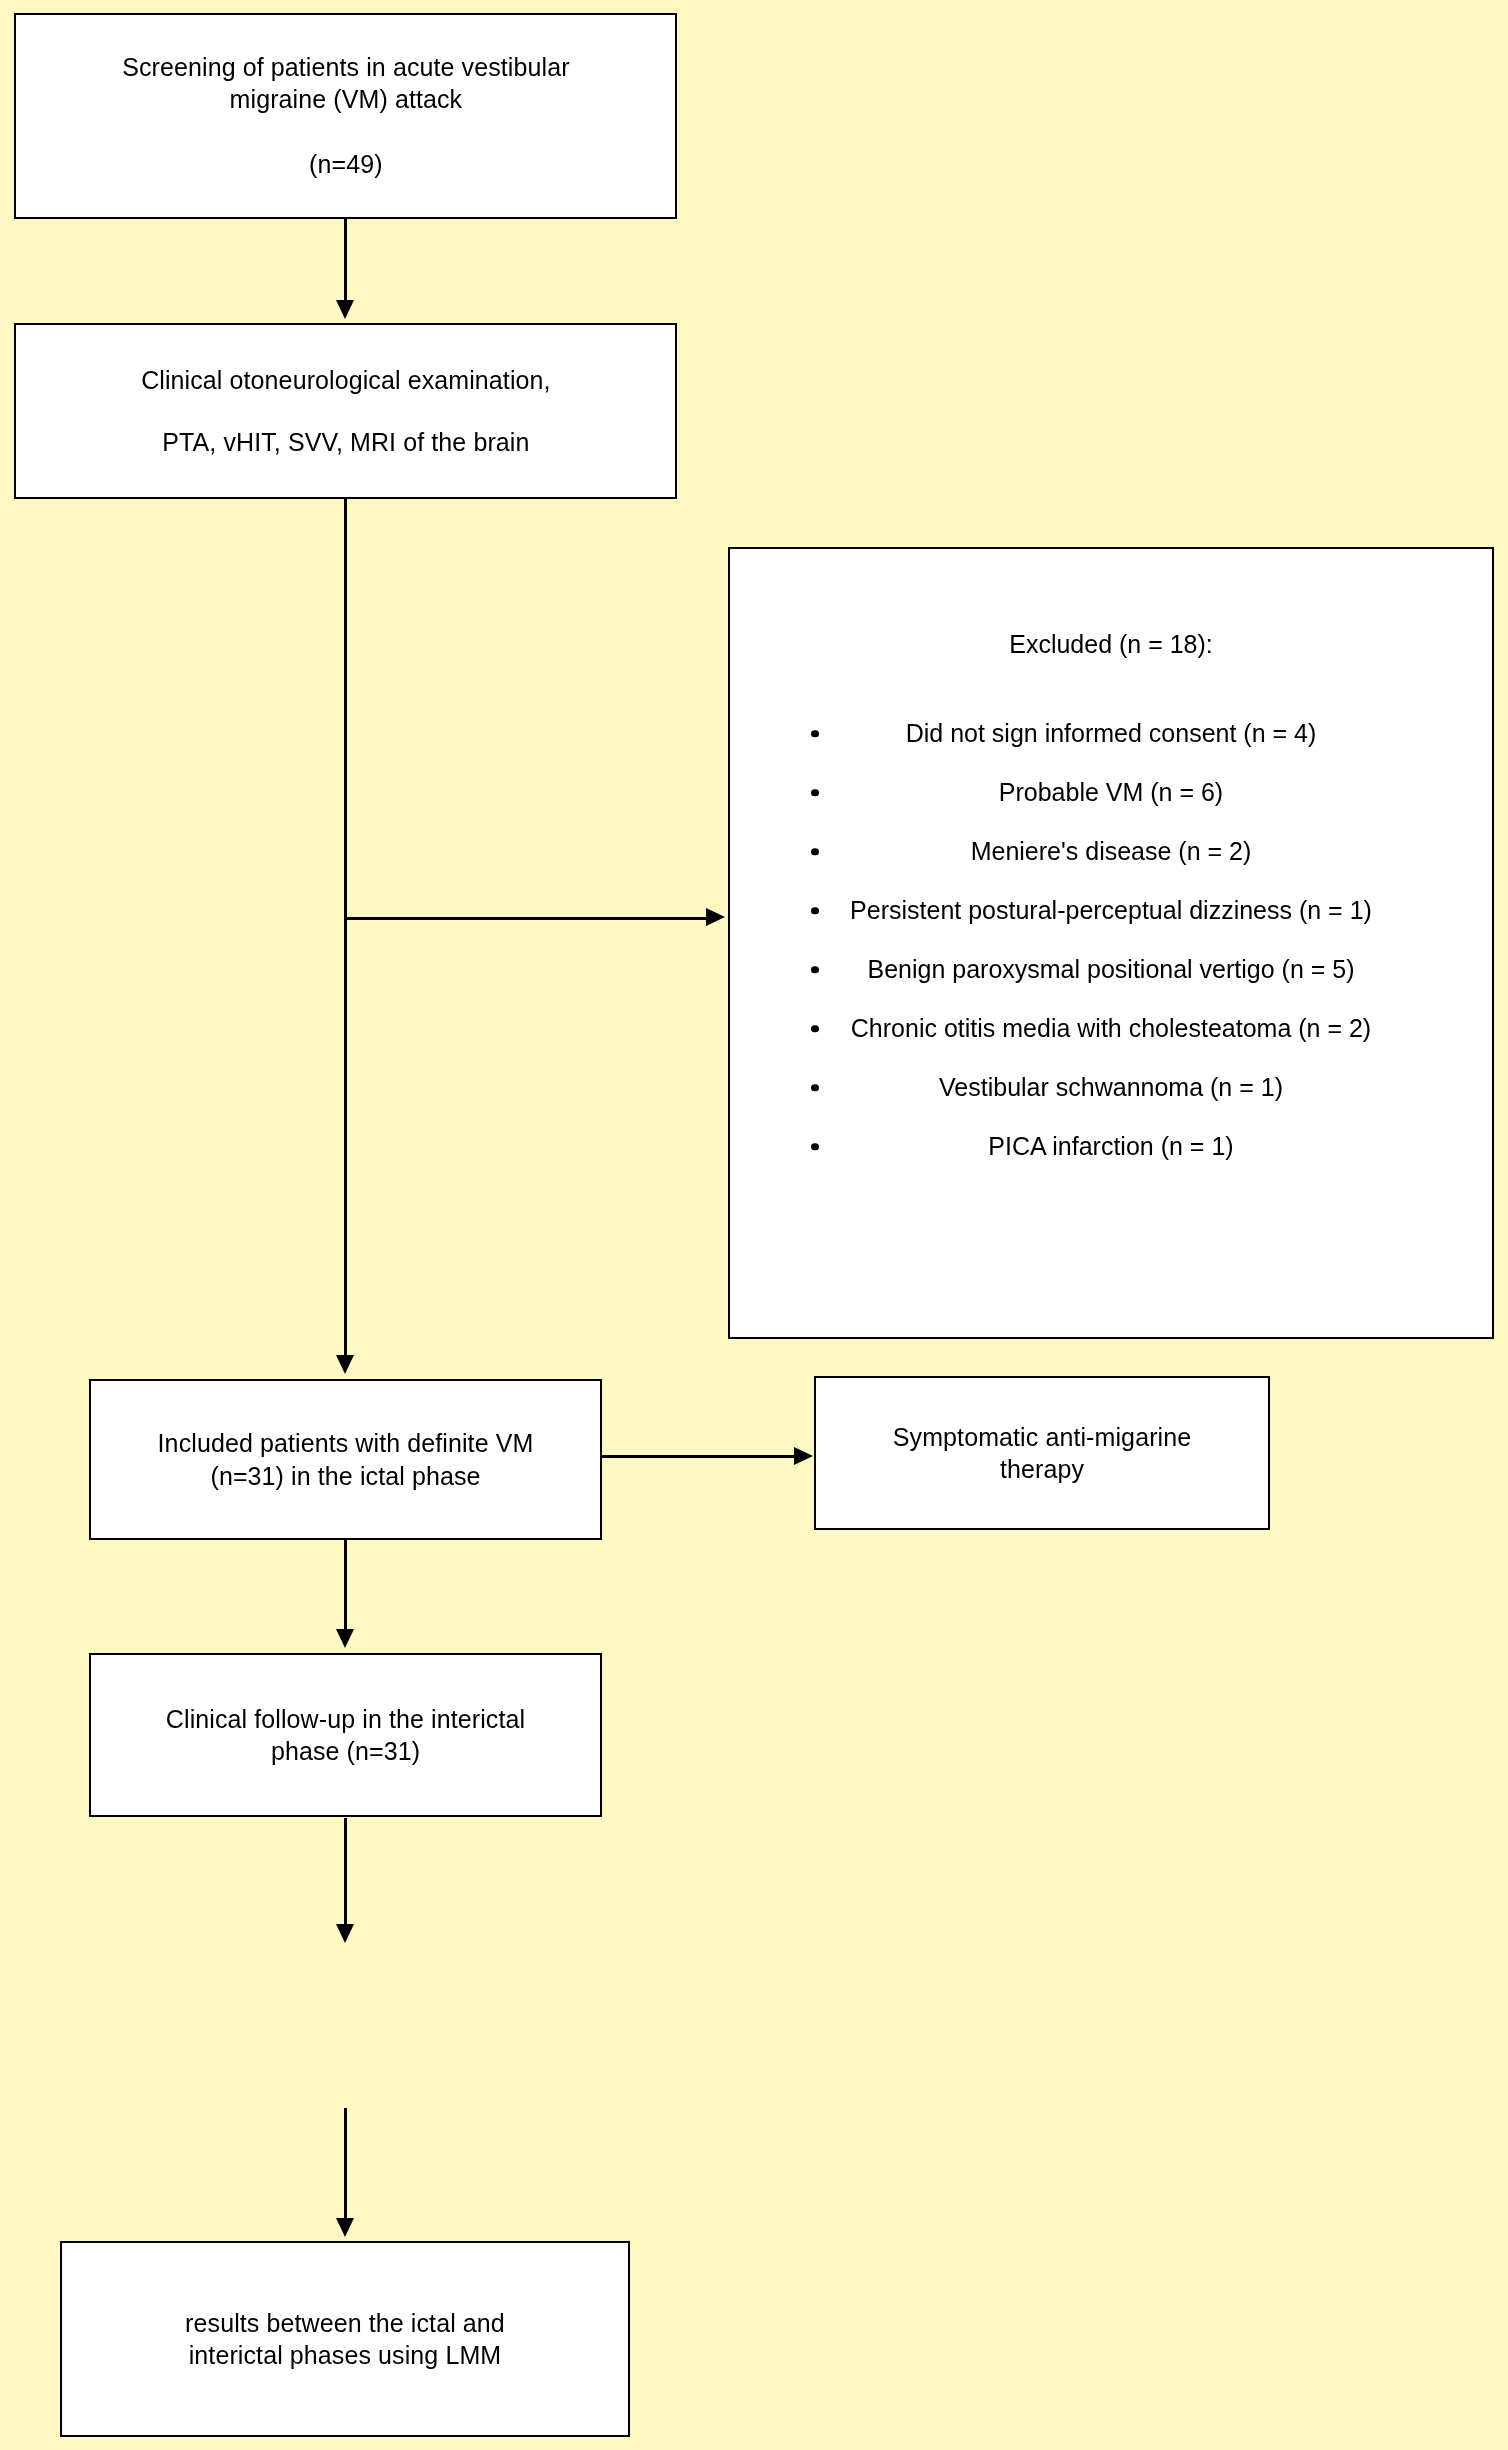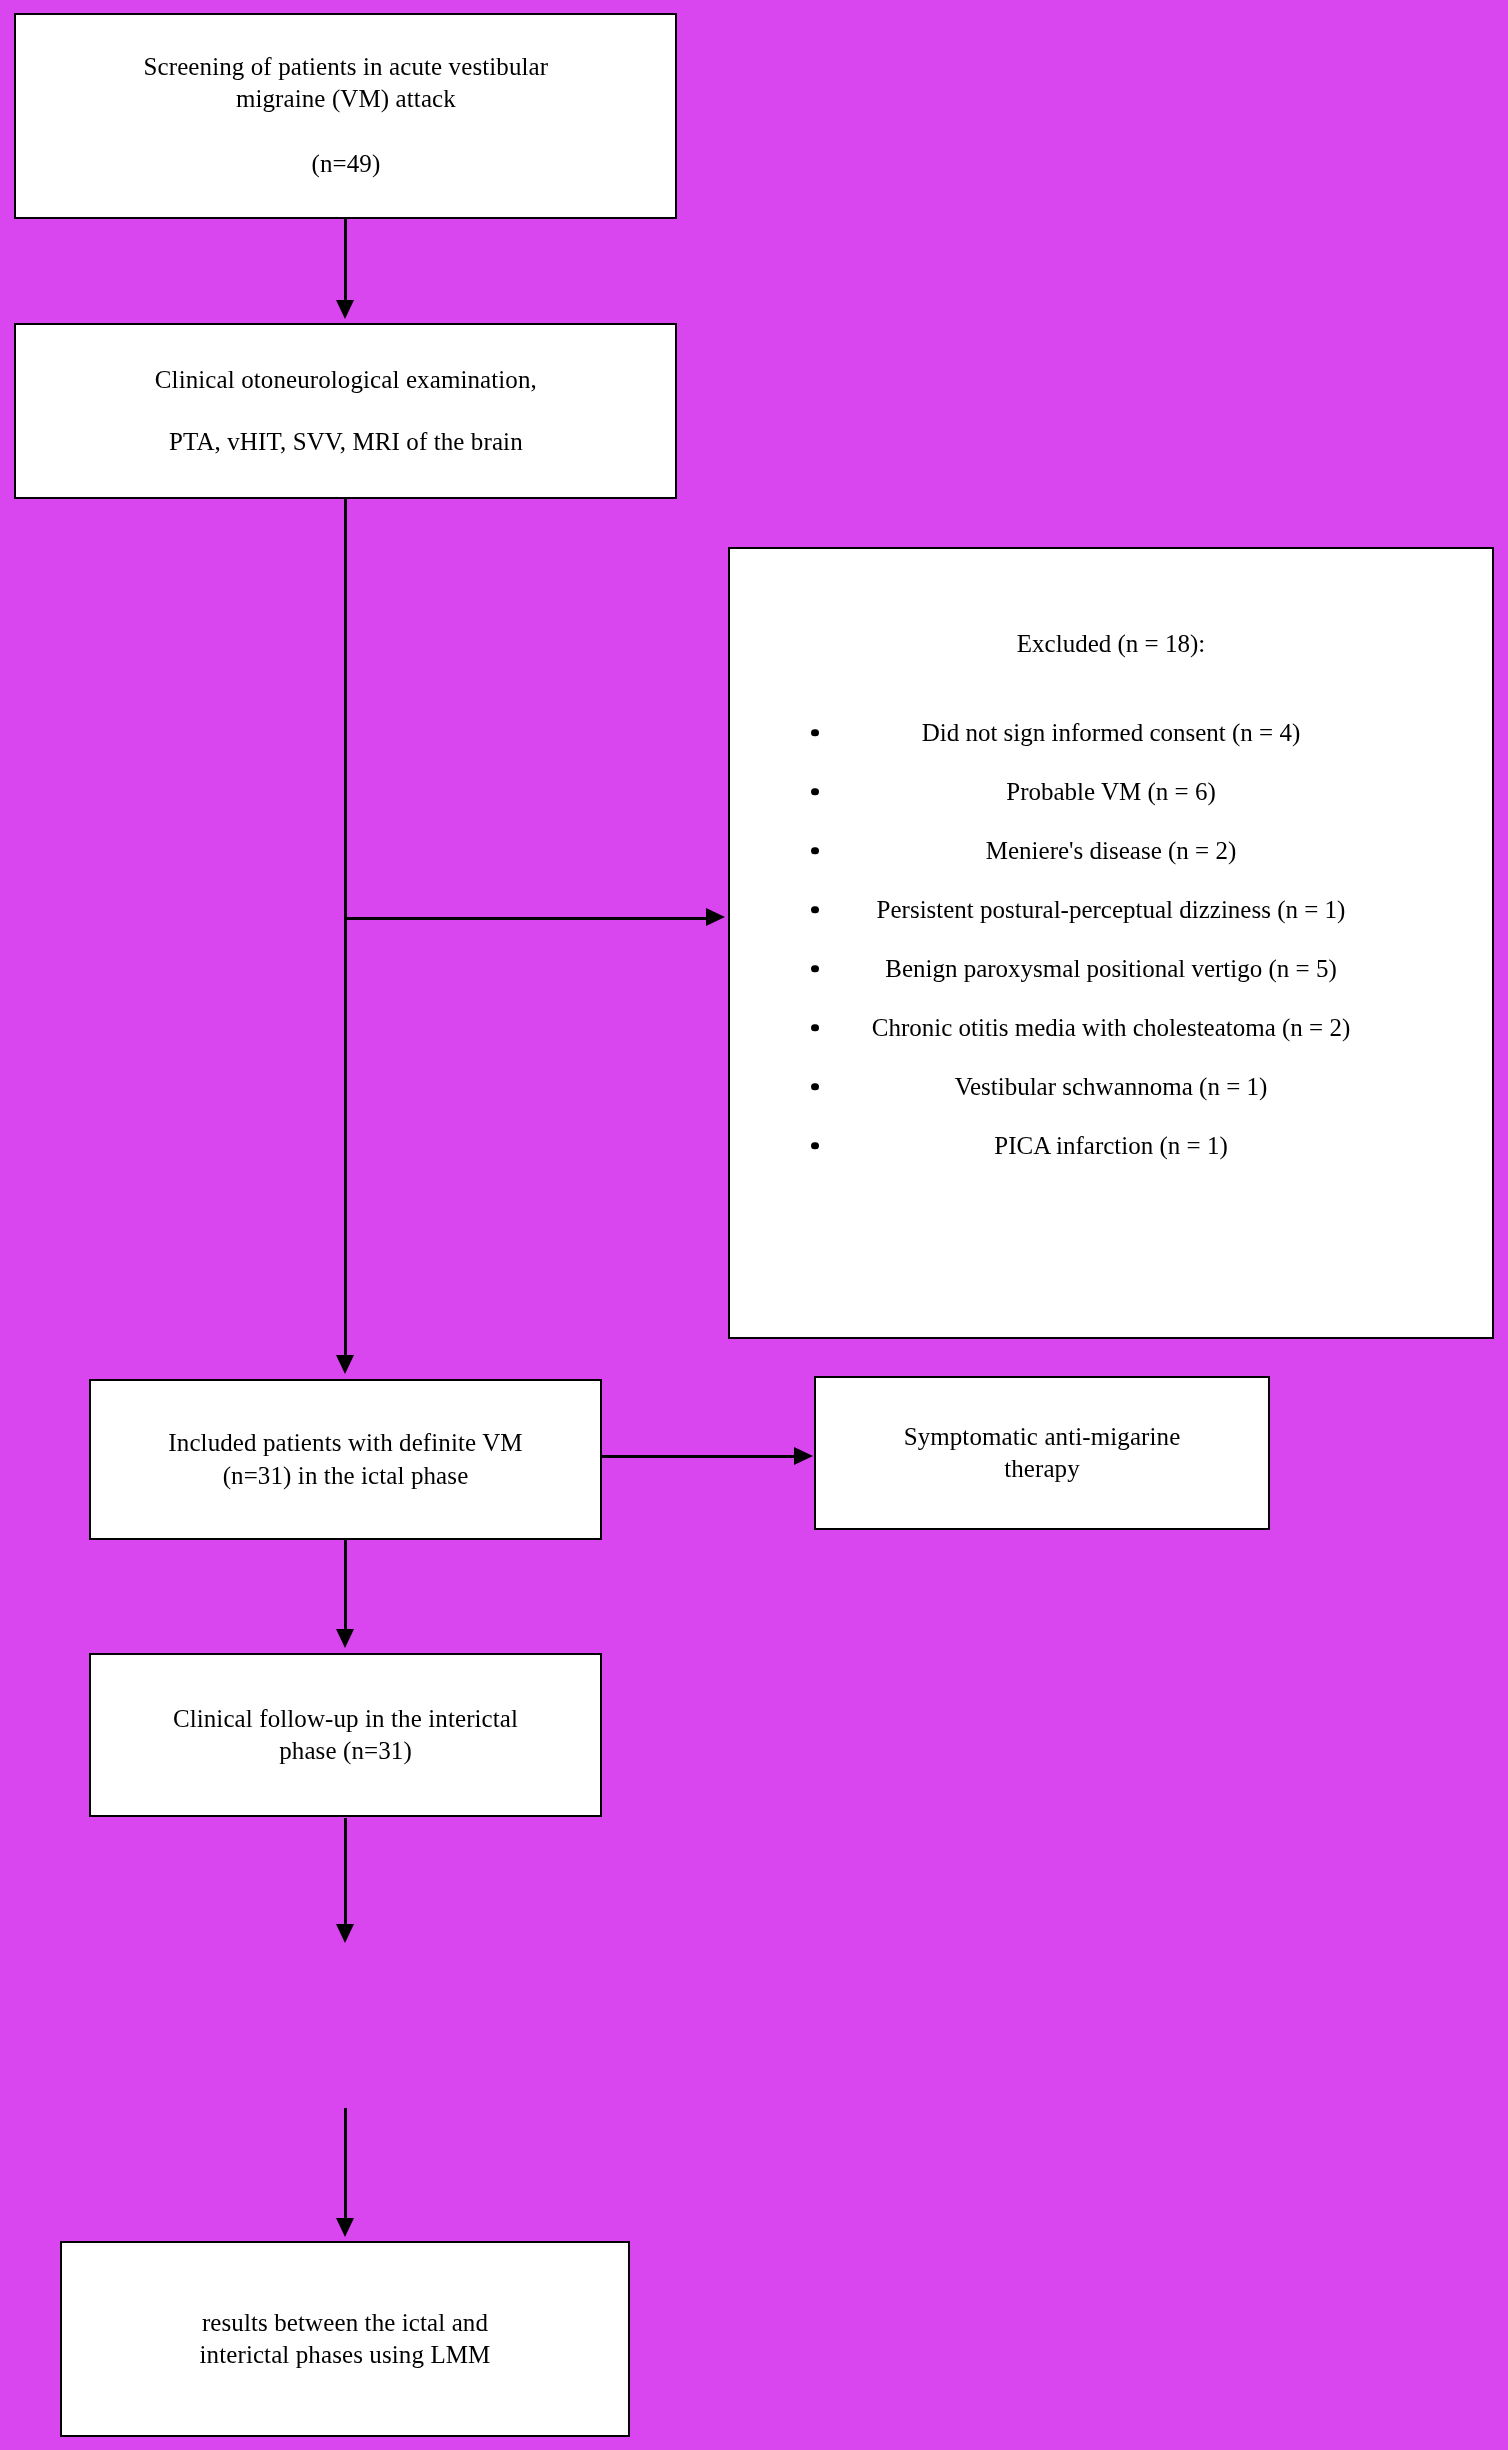--- a/index.html
+++ b/index.html
@@ -5,22 +5,22 @@
 <style>
   html, body {
     margin: 0;
     padding: 0;
     background: #ffffff;
   }
   #canvas {
     position: relative;
     width: 1509px;
     height: 2450px;
-    background: #d946ef;
-    font-family: Liberation Serif, serif;
+    background: #fef9c3;
+    font-family: Liberation Sans, sans-serif;
     color: #000000;
     overflow: hidden;
   }
   .node {
     position: absolute;
     box-sizing: border-box;
     border: 2.9px solid #000000;
     background: #ffffff;
     display: flex;
     flex-direction: column;

